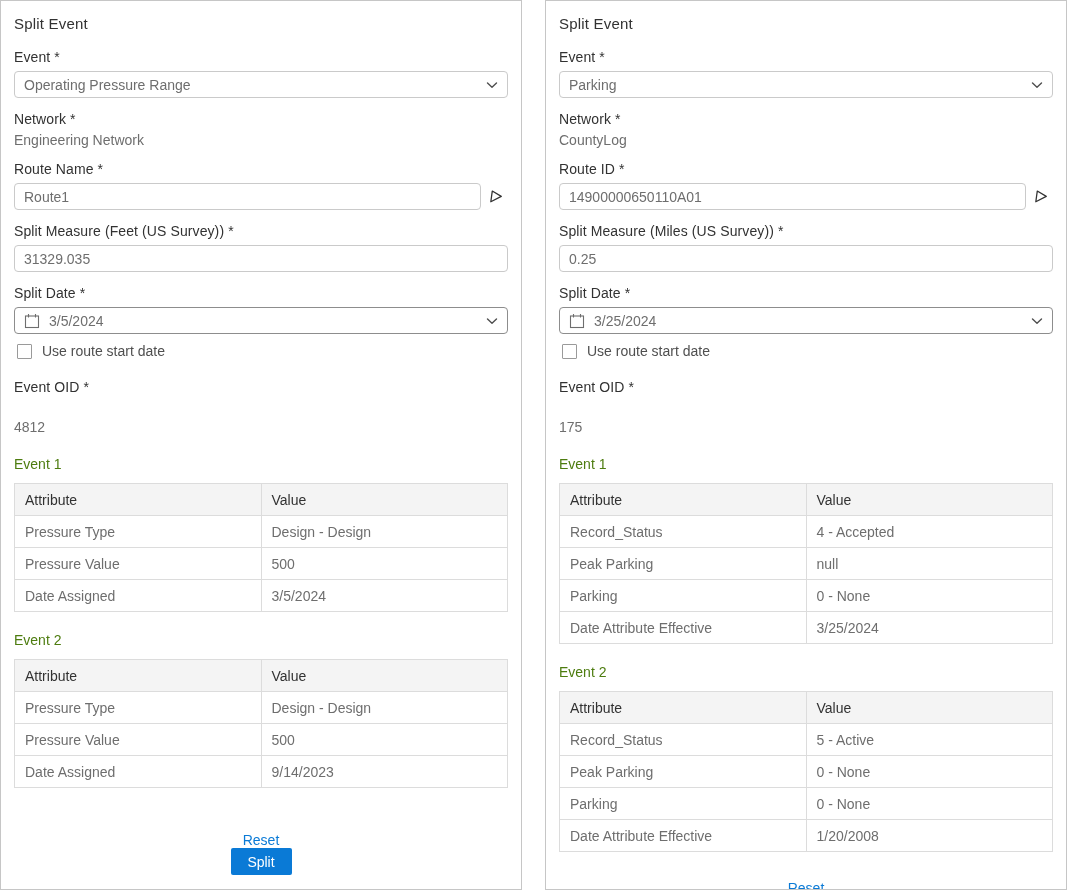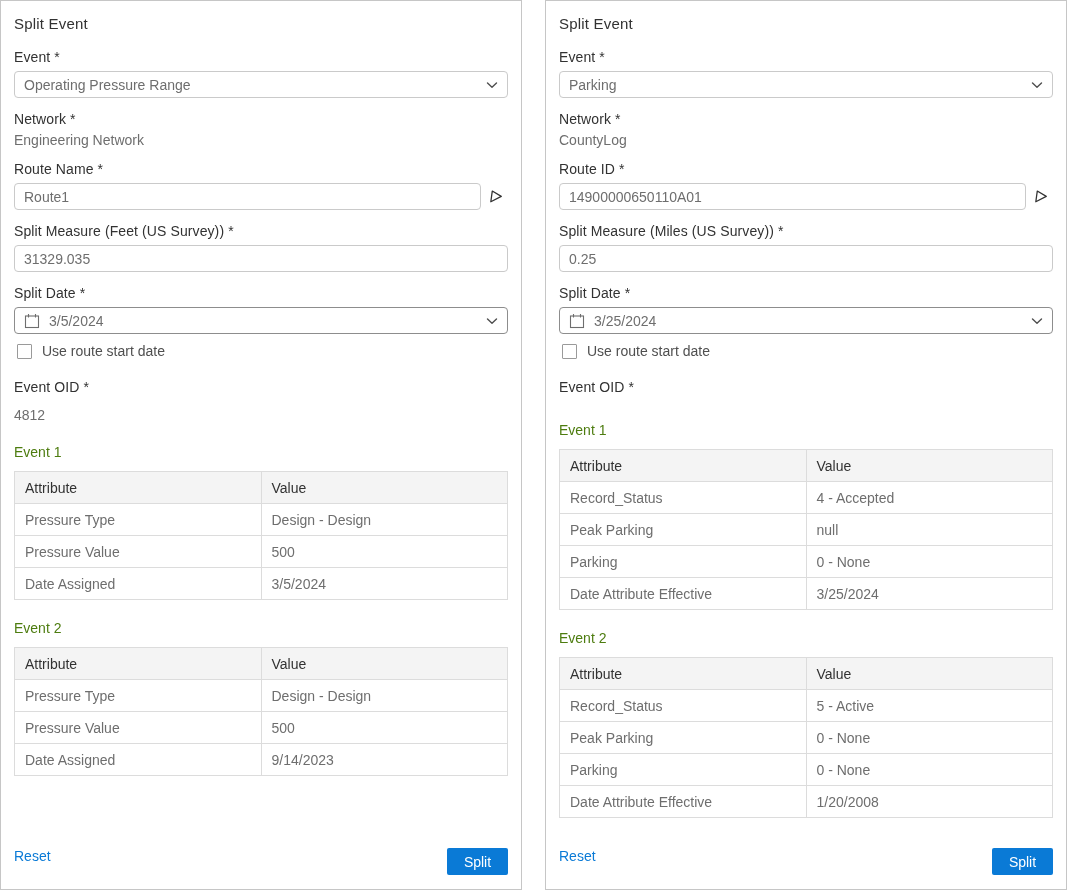--- a/index.html
+++ b/index.html
@@ -54,41 +54,42 @@
   }
 
   .checkbox-row { display: flex; align-items: center; margin: 9px 0 20px 3px; cursor: pointer; }
   .checkbox {
     width: 15px; height: 15px; border: 1px solid #9a9a9a; border-radius: 1px;
     background: #fff; margin-right: 10px; flex: 0 0 auto;
   }
   .checkbox-label { font-size: 14px; color: #4f4f4f; text-align: center; }
 
   .oid-field { margin-bottom: 21px; }
-  .oid-field .static-value { margin-top: 12px; }
+  .oid-field .static-value { margin-top: 24px; }
 
   .section-title { font-size: 14px; color: #4d7c0f; margin: 0 0 11px 0; }
 
   table.attr-table {
     width: 100%; border-collapse: collapse; margin-bottom: 20px;
     font-size: 14px;
   }
   table.attr-table th, table.attr-table td {
     border: 1px solid #dcdcdc;
     height: 32px; padding: 0 10px;
     text-align: left; font-weight: normal;
     width: 50%;
   }
   table.attr-table th { background: #f4f4f4; color: #323232; }
   table.attr-table td { color: #6e6e6e; background: #fff; }
 
   .panel-footer {
     margin-top: auto;
-    display: flex; justify-content: space-between;
+    display: flex; align-items: center; justify-content: space-between;
     padding-top: 8px;
+    flex-direction: column;
   }
   .reset-link { font-size: 14px; color: #0a7ad6; cursor: pointer; text-decoration: none; }
   .split-button {
     min-width: 61px; height: 27px;
     background: #0a7ad6; color: #ffffff;
     border: none; border-radius: 2px;
     font-size: 14px; font-family: inherit;
     cursor: pointer; padding: 0 14px;
   }
 
@@ -291,20 +292,21 @@
       </div>
     </div>
 
     <div class="checkbox-row">
       <span class="checkbox"></span>
       <span class="checkbox-label">Use route start date</span>
     </div>
 
     <div class="field oid-field">
       <div class="field-label">Event OID *</div>
+      <div class="static-value">175</div>
     </div>
 
     <div class="section-title">Event 1</div>
     <table class="attr-table">
       <thead>
         <tr>
           <th>Attribute</th>
           <th>Value</th>
         </tr>
       </thead>

